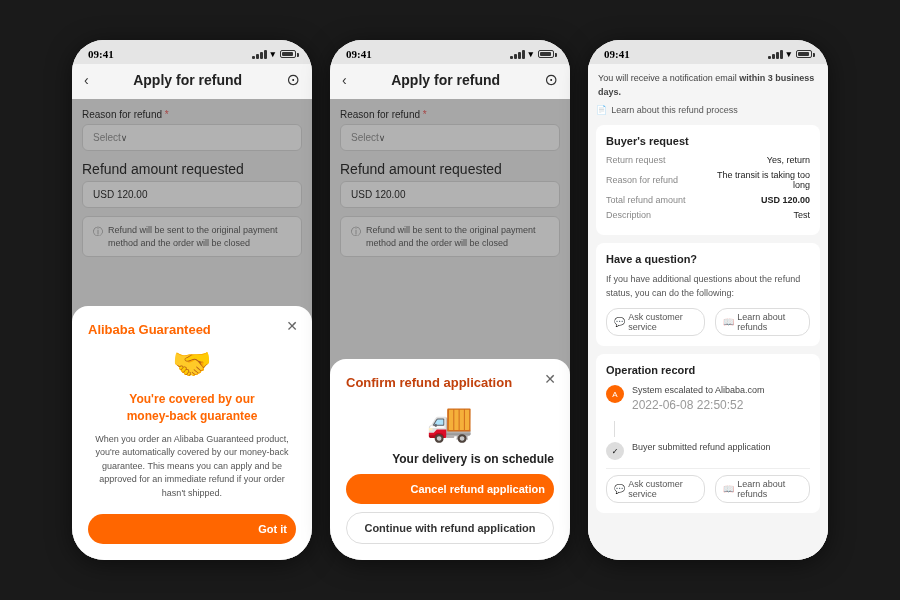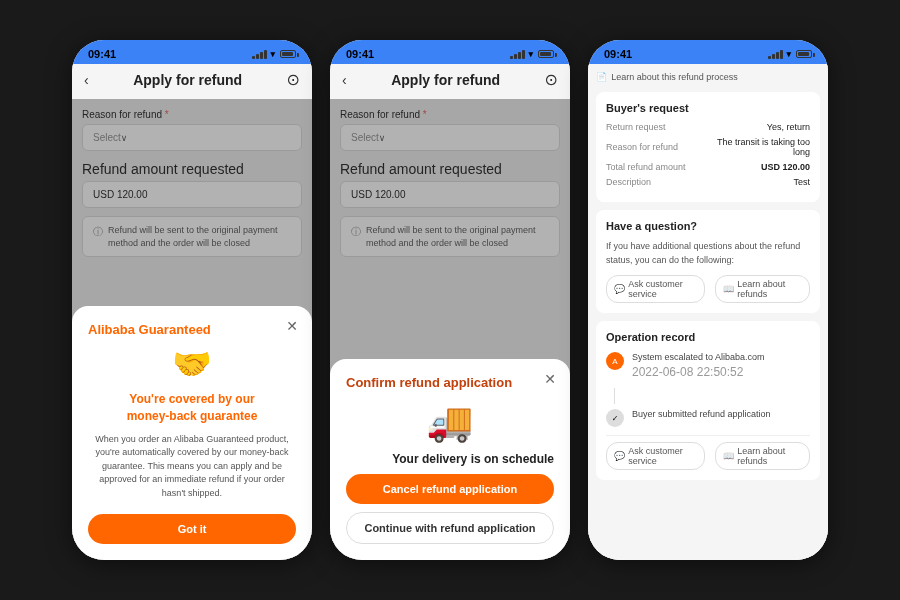--- a/index.html
+++ b/index.html
@@ -23,28 +23,29 @@
       border-radius: 32px;
       overflow: hidden;
       position: relative;
       box-shadow: 0 4px 24px rgba(0,0,0,0.5);
       display: flex;
       flex-direction: column;
     }
 
     
     .status-bar {
-      background: #3b82f6;
+      background: #e5e5e5;
       padding: 8px 16px 4px;
       display: flex;
       justify-content: space-between;
       align-items: center;
       font-size: 10px;
       font-weight: 600;
       flex-shrink: 0;
+      font-family: Liberation Serif, serif;
     }
     .status-time { font-size: 11px; font-weight: 700; }
     .status-icons { display: flex; gap: 3px; align-items: center; }
     .signal-bars { display: flex; gap: 1px; align-items: flex-end; }
     .signal-bar { width: 3px; background: #333; border-radius: 1px; }
     .bar1 { height: 3px; }
     .bar2 { height: 5px; }
     .bar3 { height: 7px; }
     .bar4 { height: 9px; }
     .wifi-icon { font-size: 9px; }
@@ -183,21 +184,21 @@
     .orange-btn {
       background: #ff6600;
       color: #fff;
       border: none;
       border-radius: 22px;
       padding: 9px;
       width: 100%;
       font-size: 11px;
       font-weight: 600;
       cursor: pointer;
-      text-align: center;
+      text-align: right;
     }
     .outline-btn {
       background: #fff;
       color: #333;
       border: 1.5px solid #ddd;
       border-radius: 22px;
       padding: 9px;
       width: 100%;
       font-size: 11px;
       font-weight: 600;
@@ -467,20 +468,24 @@
       <span class="wifi-icon">▾</span>
       <div class="battery">
         <div class="battery-fill"></div>
       </div>
     </div>
   </div>
 
   <div class="phone-body">
     <div class="refund-details-screen">
 
+      <div class="detail-note">
+        <span>You will receive a notification email</span>
+        <strong>within 3 business days.</strong>
+      </div>
       <div class="learn-link">
         <span>📄</span>
         <span>Learn about this refund process</span>
       </div>
 
       <div class="section-card">
         <div class="section-title">Buyer's request</div>
         <div class="detail-row">
           <span class="detail-row-label">Return request</span>
           <span class="detail-row-value">Yes, return</span>

